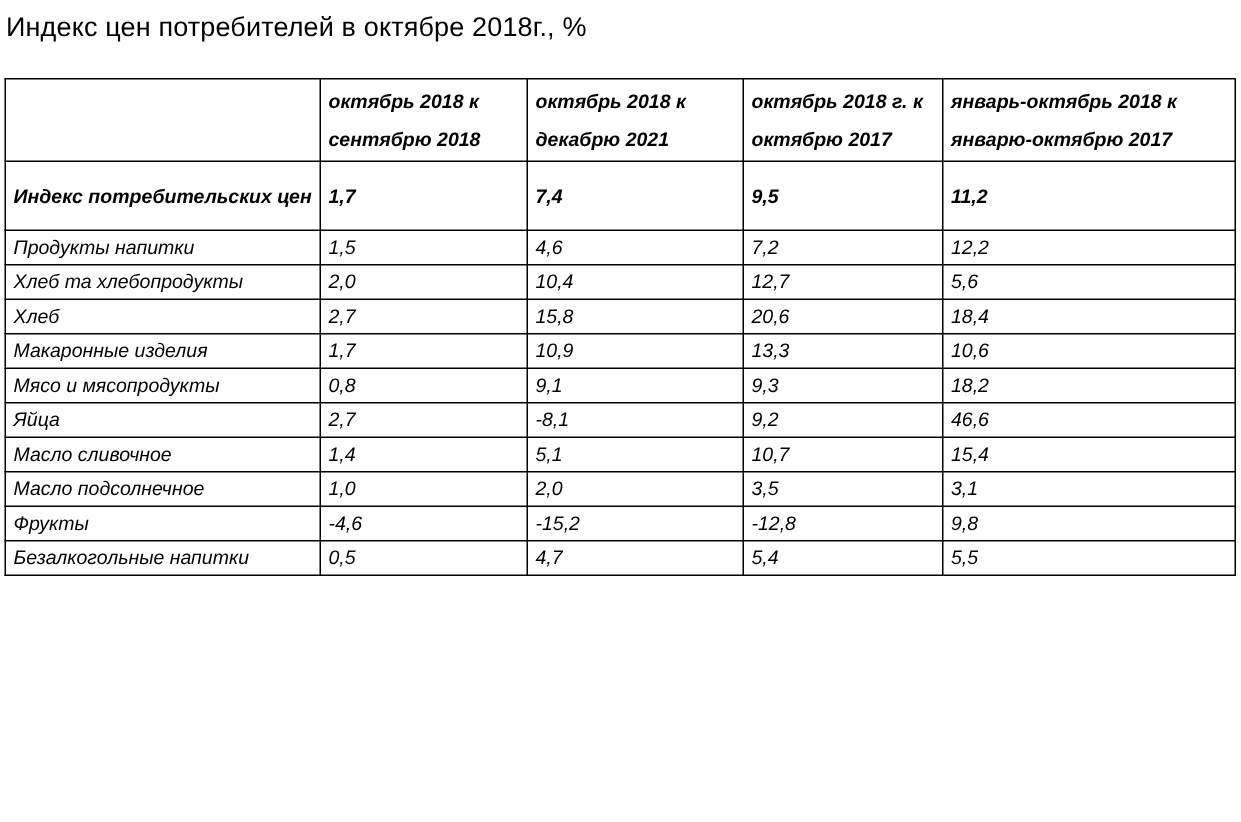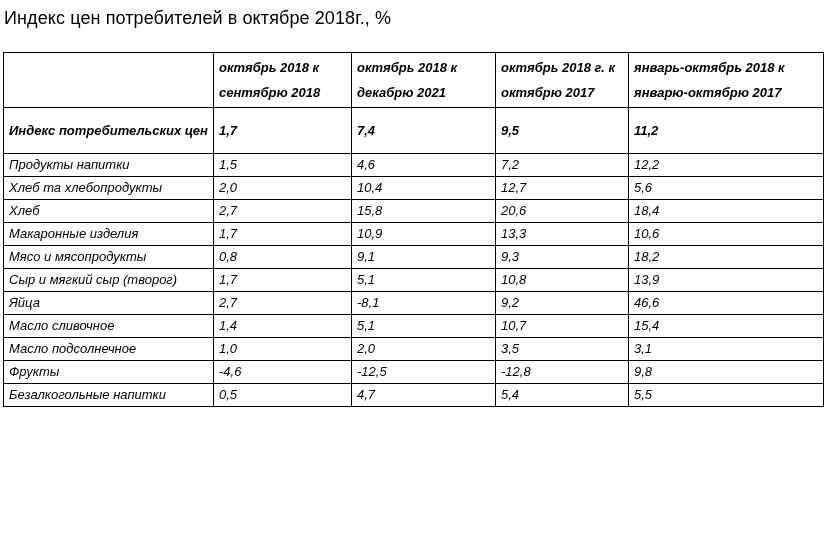--- a/index.html
+++ b/index.html
@@ -113,27 +113,20 @@
         <td>10,6</td>
       </tr>
       <tr>
         <td>Мясо и мясопродукты</td>
         <td>0,8</td>
         <td>9,1</td>
         <td>9,3</td>
         <td>18,2</td>
       </tr>
       <tr>
-        <td>Сыр и мягкий сыр (творог)</td>
-        <td>1,7</td>
-        <td>5,1</td>
-        <td>10,8</td>
-        <td>13,9</td>
-      </tr>
-      <tr>
         <td>Яйца</td>
         <td>2,7</td>
         <td>-8,1</td>
         <td>9,2</td>
         <td>46,6</td>
       </tr>
       <tr>
         <td>Масло сливочное</td>
         <td>1,4</td>
         <td>5,1</td>
@@ -143,21 +136,21 @@
       <tr>
         <td>Масло подсолнечное</td>
         <td>1,0</td>
         <td>2,0</td>
         <td>3,5</td>
         <td>3,1</td>
       </tr>
       <tr>
         <td>Фрукты</td>
         <td>-4,6</td>
-        <td>-12,5</td>
+        <td>-15,2</td>
         <td>-12,8</td>
         <td>9,8</td>
       </tr>
       <tr>
         <td>Безалкогольные напитки</td>
         <td>0,5</td>
         <td>4,7</td>
         <td>5,4</td>
         <td>5,5</td>
       </tr>

